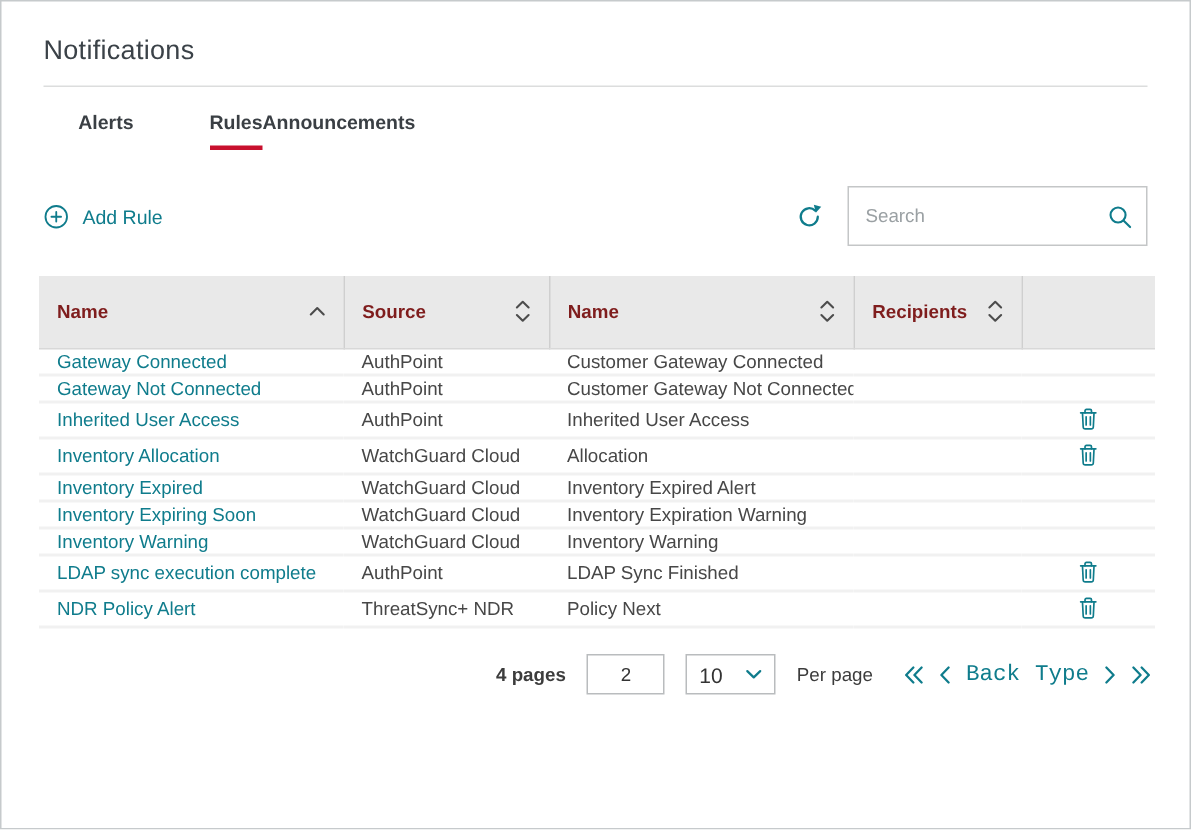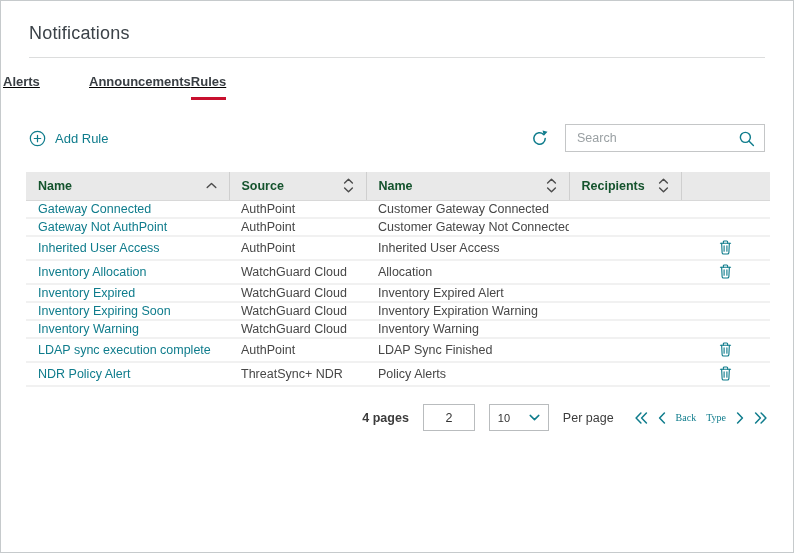--- a/index.html
+++ b/index.html
@@ -13,52 +13,52 @@
     width:794px;height:553px;border:1px solid #c6cacc;background:#fff;
     overflow:hidden;position:relative;
   }
   .page-title{
     margin:22px 28px 0;font-size:18px;font-weight:400;color:#3b4248;letter-spacing:.2px;
   }
   .title-divider{height:1px;background:#dcdddd;margin:13px 28px 0;}
 
   
   .tabs{display:flex;margin:16px 0 0 2px;}
-  .tab{min-width:86px;display:flex;justify-content:flex-start;cursor:pointer;text-decoration:underline;}
+  .tab{min-width:86px;display:flex;justify-content:flex-end;cursor:pointer;}
   .tab-label{
     font-size:13px;font-weight:700;color:#3a3f44;padding-bottom:8px;
     border-bottom:3px solid transparent;
   }
   .tab.active .tab-label{border-bottom-color:var(--red);}
 
   
   .toolbar{display:flex;align-items:center;margin:24px 28px 16px;justify-content:space-between;}
   .add-rule-button{
     display:flex;align-items:center;gap:9px;background:none;border:none;padding:0;
     color:var(--accent);font-size:13px;font-family:inherit;cursor:pointer;
   }
   .toolbar-spacer{flex:1;}
   .icon-btn{background:none;border:none;padding:0;display:flex;align-items:center;cursor:pointer;color:var(--accent);}
   .refresh-button{margin-right:16px;}
   .search-box{
-    width:200px;height:28px;border:1px solid #c4c6c7;background:#fff;
+    width:200px;height:40px;border:1px solid #c4c6c7;background:#fff;
     display:flex;align-items:center;padding:0 9px;gap:6px;
   }
   .search-input{
     flex:1;min-width:0;border:none;outline:none;font-size:12.5px;color:#444;font-family:inherit;background:transparent;
   }
   .search-input::placeholder{color:#9aa0a3;}
 
   
   .rules-table{
     width:744px;margin:20px 0 0 25px;border-collapse:collapse;table-layout:fixed;
   }
   .rules-table th{
-    background:#e9e9e9;height:28px;padding:0 12px;font-size:12.5px;font-weight:700;
-    color:#14532d;text-align:left;border-bottom:1px solid #d8d8d8;
+    background:#e9e9e9;height:48px;padding:0 12px;font-size:12.5px;font-weight:700;
+    color:#7f1d1d;text-align:left;border-bottom:1px solid #d8d8d8;
   }
   .rules-table th.sep{border-right:1px solid #cfcfcf;}
   .th-inner{display:flex;align-items:center;justify-content:space-between;}
   .sort-icon{display:flex;align-items:center;color:#4c4c4c;}
   .rules-table td{
     height:18px;padding:0 12px;font-size:12.5px;color:#474747;
     border-bottom:2px solid #f1f1f1;white-space:nowrap;overflow:hidden;background:#fff;
   }
   .rule-name{color:var(--accent);cursor:pointer;}
   .actions-cell{text-align:center;padding:0 !important;}
@@ -71,44 +71,44 @@
   }
   .pages-label{font-weight:700;}
   .page-input{
     width:52px;height:27px;border:1px solid #b9bcbe;text-align:center;
     font-size:12.5px;font-family:inherit;color:#333;background:#fff;
   }
   .per-page-select{
     width:60px;height:27px;border:1px solid #b9bcbe;display:flex;align-items:center;
     justify-content:space-between;padding:0 8px;cursor:pointer;color:var(--accent);background:#fff;
   }
-  .per-page-value{font-size:11px;color:#333;}
+  .per-page-value{font-size:14px;color:#333;}
   .pager{display:flex;align-items:center;gap:10px;margin-left:6px;}
   .pager-btn{
     background:none;border:none;padding:0;display:flex;align-items:center;
-    color:var(--accent);font-size:10px;font-family:Liberation Serif, serif;cursor:pointer;
+    color:var(--accent);font-size:15px;font-family:Liberation Mono, monospace;cursor:pointer;
   }
 </style>
 </head>
 <body>
 
 <div class="page">
 
   <h1 class="page-title">Notifications</h1>
   <div class="title-divider"></div>
 
   <div class="tabs">
     <div class="tab">
       <span class="tab-label">Alerts</span>
     </div>
+    <div class="tab active">
+      <span class="tab-label">Rules</span>
+    </div>
     <div class="tab">
       <span class="tab-label">Announcements</span>
-    </div>
-    <div class="tab active">
-      <span class="tab-label">Rules</span>
     </div>
   </div>
 
   <div class="toolbar">
     <button class="add-rule-button">
       <span class="icon-btn">
         <svg width="17" height="17" viewBox="0 0 18 18">
           <circle cx="9" cy="9" r="7.6" fill="none" stroke="currentColor" stroke-width="1.3"></circle>
           <path d="M9 5.6 V12.4 M5.6 9 H12.4" fill="none" stroke="currentColor" stroke-width="1.3" stroke-linecap="round"></path>
         </svg>
@@ -201,21 +201,21 @@
       </td>
       <td>AuthPoint</td>
       <td>Customer Gateway Connected</td>
       <td></td>
       <td class="actions-cell">
         
       </td>
     </tr>
         <tr>
       <td>
-        <span class="rule-name">Gateway Not AuthPoint</span>
+        <span class="rule-name">Gateway Not Connected</span>
       </td>
       <td>AuthPoint</td>
       <td>Customer Gateway Not Connected</td>
       <td></td>
       <td class="actions-cell">
         
       </td>
     </tr>
         <tr>
       <td>
@@ -308,21 +308,21 @@
             </svg>
           </span>
         </button>
       </td>
     </tr>
         <tr>
       <td>
         <span class="rule-name">NDR Policy Alert</span>
       </td>
       <td>ThreatSync+ NDR</td>
-      <td>Policy Alerts</td>
+      <td>Policy Next</td>
       <td></td>
       <td class="actions-cell">
         <button class="delete-btn">
           <span style="display:flex;">
             <svg width="15" height="17" viewBox="0 0 16 18">
               <path d="M2.6 4.4 H13.4" fill="none" stroke="currentColor" stroke-width="1.2" stroke-linecap="round"></path>
               <path d="M5.7 4.4 V3 A1 1 0 0 1 6.7 2 H9.3 A1 1 0 0 1 10.3 3 V4.4" fill="none" stroke="currentColor" stroke-width="1.2" stroke-linecap="round"></path>
               <path d="M3.9 4.6 L4.4 14.5 A1.5 1.5 0 0 0 5.9 15.9 H10.1 A1.5 1.5 0 0 0 11.6 14.5 L12.1 4.6" fill="none" stroke="currentColor" stroke-width="1.2" stroke-linecap="round"></path>
               <path d="M6.5 7.2 V13 M9.5 7.2 V13" fill="none" stroke="currentColor" stroke-width="1.2" stroke-linecap="round"></path>
             </svg>

